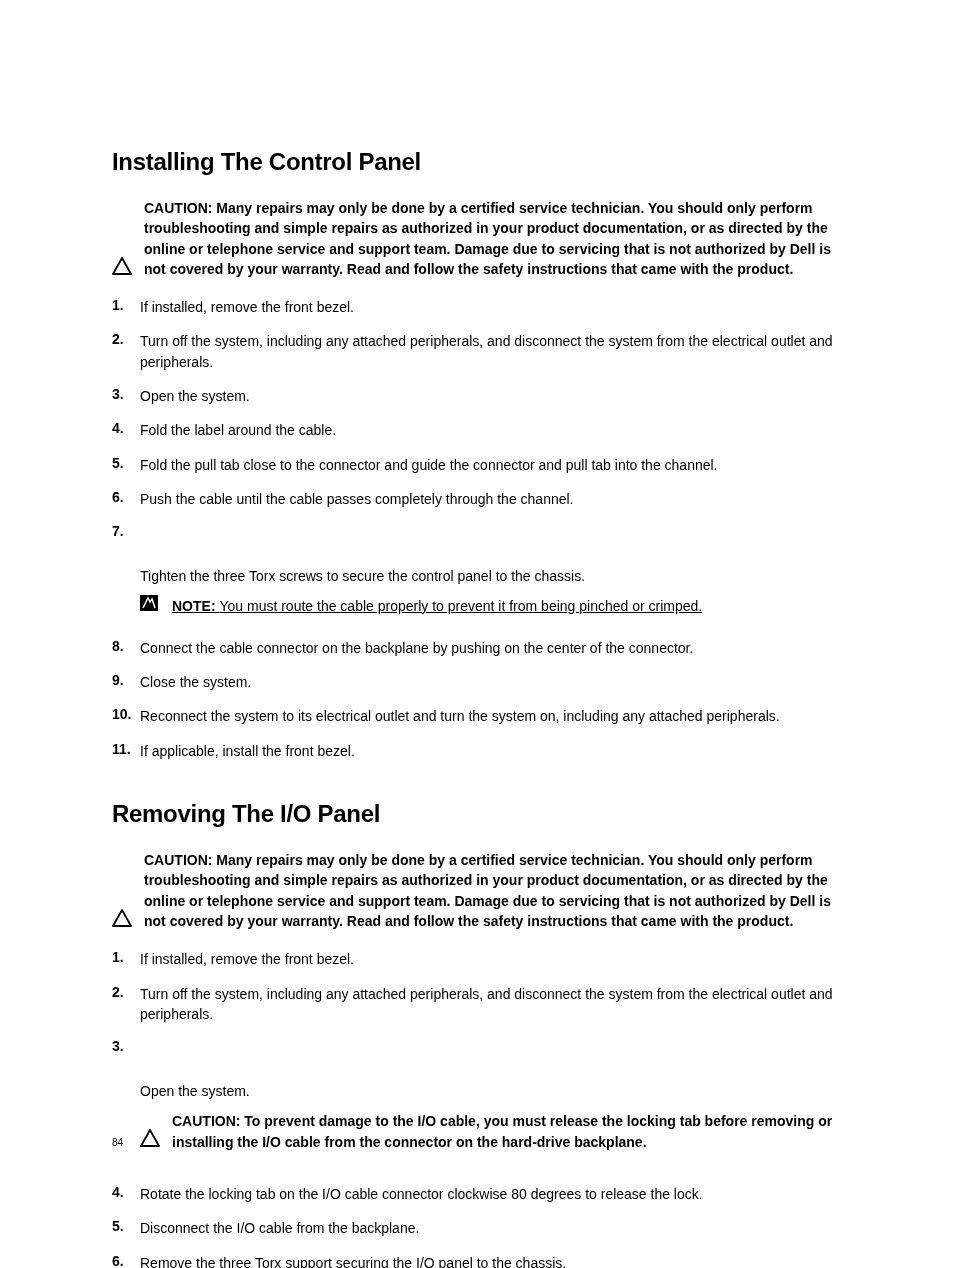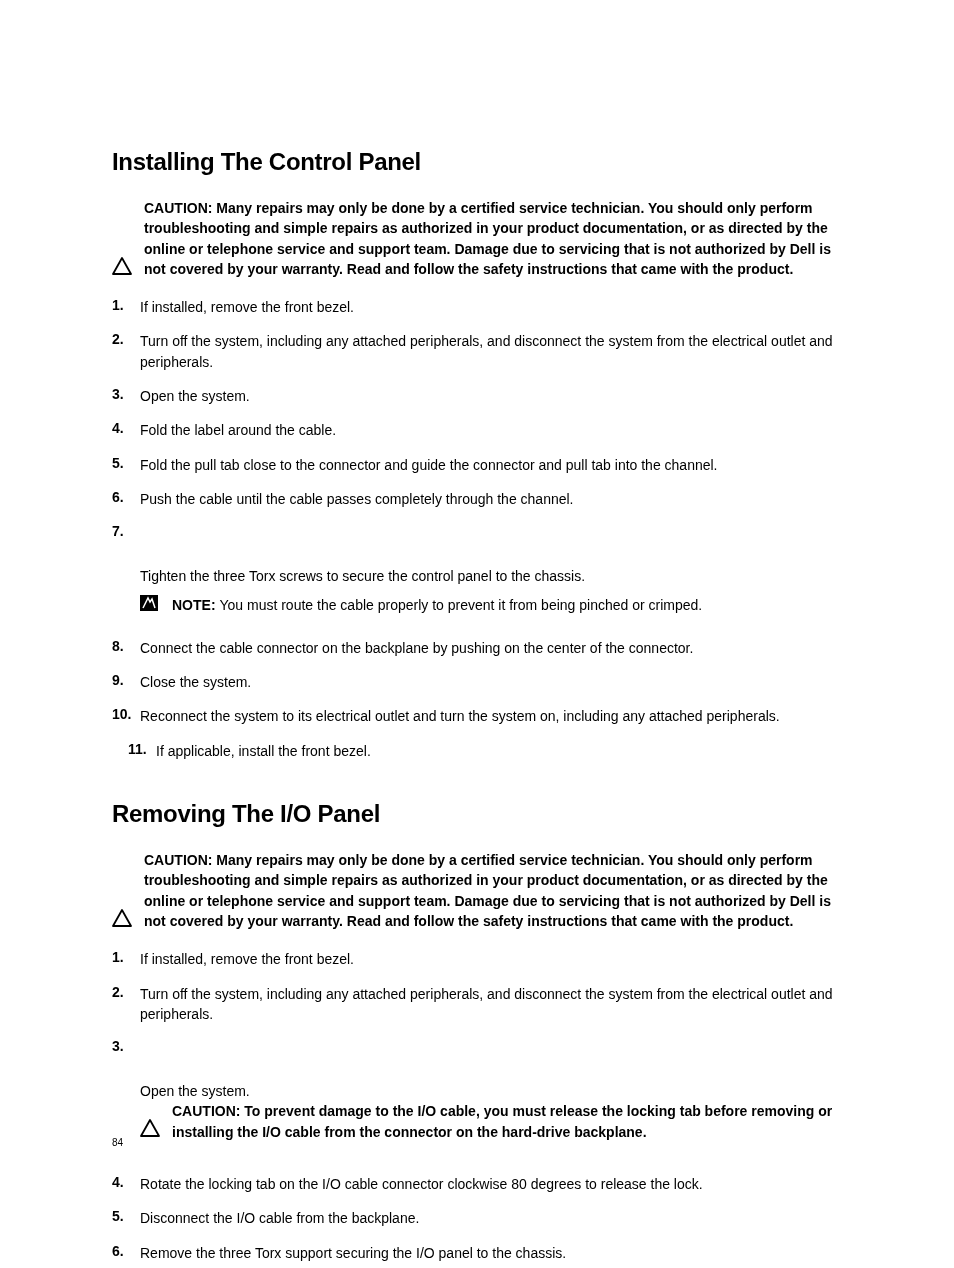--- a/index.html
+++ b/index.html
@@ -39,22 +39,23 @@
       height: 18px;
     }
     .caution-text {
       font-size: 14px;
       line-height: 1.45;
       font-weight: bold;
       font-stretch: condensed;
     }
     .note-block {
       display: flex;
-      align-items: center;
+      align-items: flex-end;
       margin: 8px 0 8px 0;
+      text-decoration: underline;
     }
     .note-icon {
       flex: 0 0 28px;
       margin-right: 4px;
     }
     .note-icon svg {
       width: 18px;
       height: 16px;
     }
     .note-text {
@@ -69,40 +70,39 @@
       list-style: none;
       margin: 0 0 32px 0;
     }
     ol.steps > li {
       display: flex;
       align-items: flex-start;
       margin-bottom: 14px;
     }
     ol.steps > li:last-child {
       margin-bottom: 0;
-      margin-left: 16px;
     }
     .step-num {
       flex: 0 0 28px;
       font-size: 14px;
       font-weight: bold;
       font-stretch: condensed;
     }
     .step-body {
       flex: 1;
       font-size: 14px;
       line-height: 1.45;
       font-stretch: condensed;
     }
     .step-body .step-text {
       display: block;
       margin-top: 43px;
     }
     .nested-caution {
-      margin-top: 0;
+      margin-top: 10px;
     }
     .section2 {
       margin-top: 39px;
     }
     .page-number {
       position: absolute;
       left: 112px;
       bottom: 120px;
       font-size: 10px;
       font-stretch: condensed;

